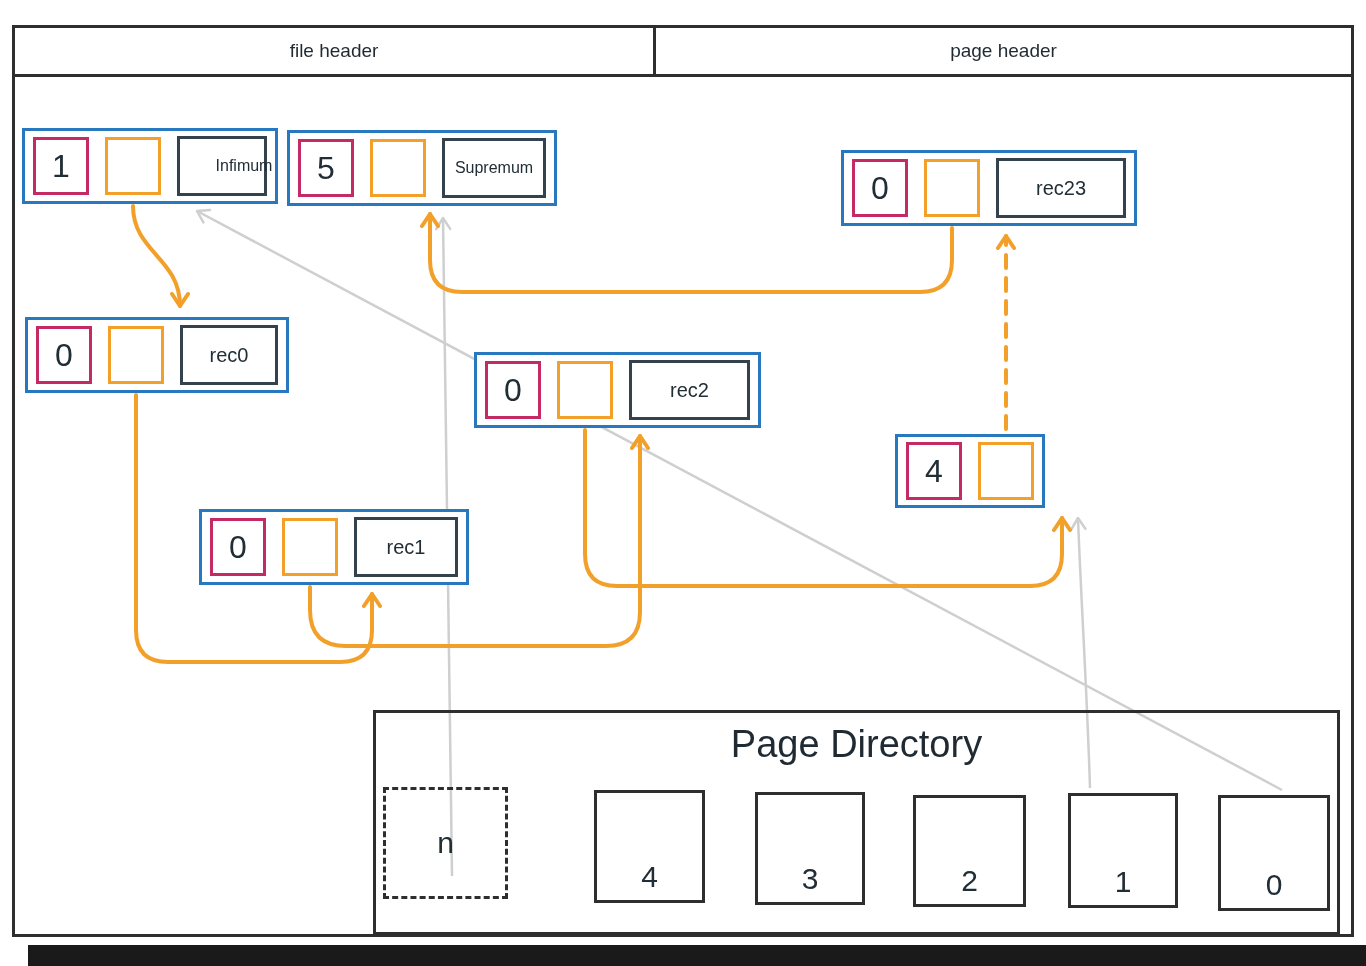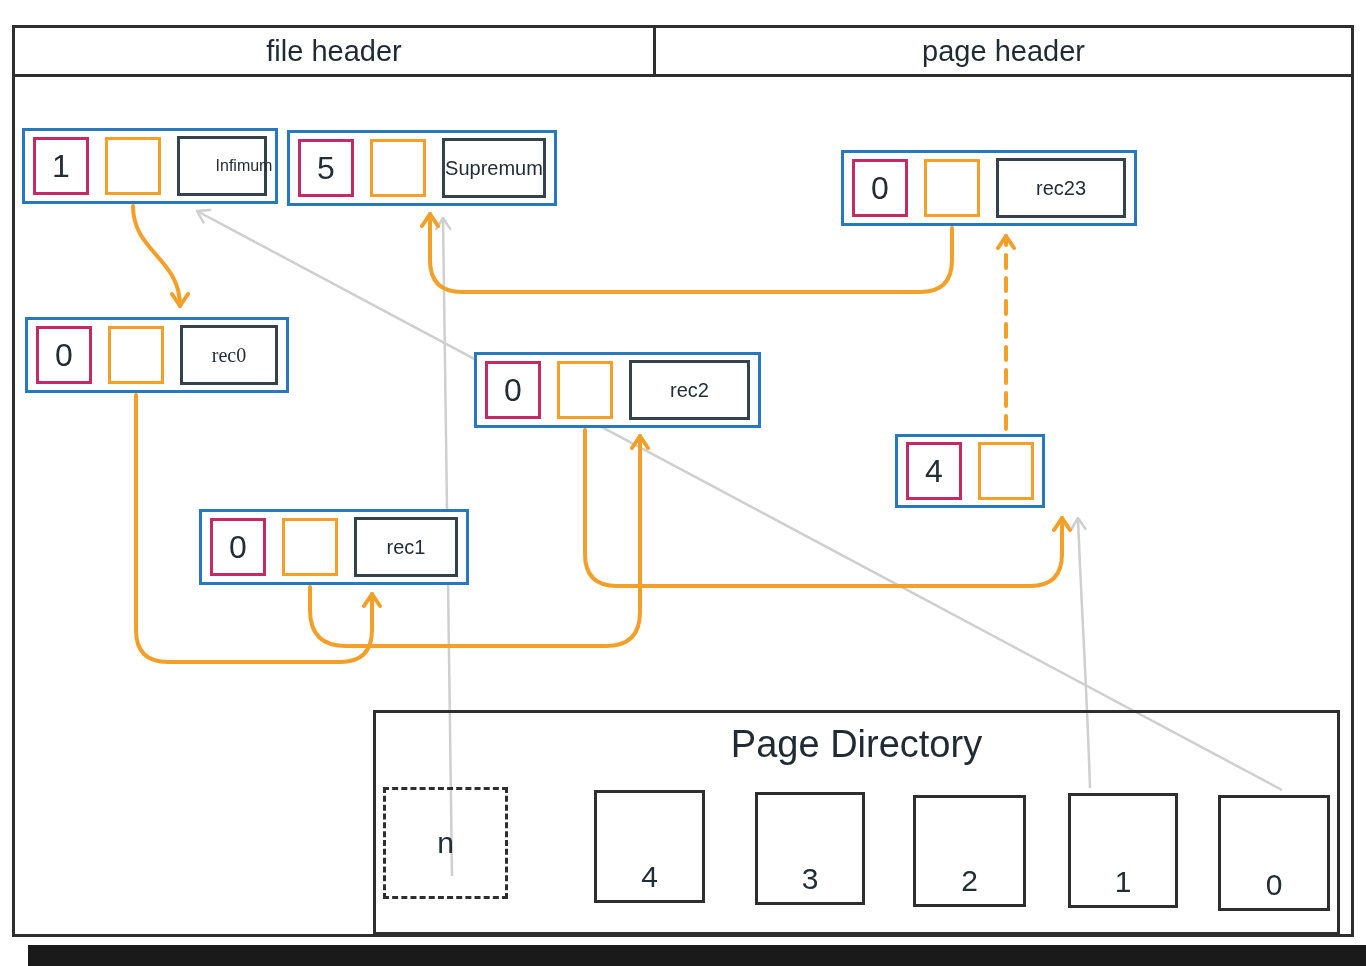--- a/index.html
+++ b/index.html
@@ -11,41 +11,41 @@
   .canvas { position:relative; width:1366px; height:966px; background:#fff; overflow:hidden; }
 
   
   .frame { position:absolute; left:12px; top:25px; width:1342px; height:912px;
            border:3px solid #2e2e2e; z-index:2; background:transparent; pointer-events:none; }
 
   
   .header-row { position:absolute; left:12px; top:25px; width:1342px; height:52px;
                 display:flex; z-index:3; background:#fff; border:3px solid #2e2e2e; }
   .header-cell { display:flex; align-items:center; justify-content:center;
-                 font-size:29px; color:#1f2a33; }
+                 font-size:19px; color:#1f2a33; }
   .header-cell.first { width:641px; border-right:3px solid #2e2e2e; }
   .header-cell.second { flex:1;text-align:center; }
 
   
   .record { position:absolute; display:flex; align-items:center; gap:16px;
             padding:5px 8px; border:3px solid #2878bf; background:#fff; z-index:4; }
   .cell { border:3px solid; display:flex; align-items:center; justify-content:center;
           background:#fff; color:#222e36; }
   .owned   { width:56px; height:58px; border-color:#c42a63; font-size:32px; }
   .pointer { width:56px; height:58px; border-color:#f2a029; }
   .content { height:60px; border-color:#33424c; font-size:20px; }
 
   #record-infimum  { left:22px;  top:128px; }
   #record-infimum  .content { width:90px;  font-size:16px;padding-left:44px; }
   #record-supremum { left:287px; top:130px; }
-  #record-supremum .content { width:104px; font-size:20px; }
+  #record-supremum .content { width:104px; font-size:16px; }
   #record-rec23    { left:841px; top:150px; }
   #record-rec23    .content { width:130px; }
   #record-rec0     { left:25px;  top:317px; }
-  #record-rec0     .content { width:98px;font-family:Liberation Serif, serif; }
+  #record-rec0     .content { width:98px; }
   #record-rec2     { left:474px; top:352px; }
   #record-rec2     .content { width:121px; }
   #record-rec3     { left:895px; top:434px; }
   #record-rec3     .content { width:106px; }
   #record-rec1     { left:199px; top:509px; }
   #record-rec1     .content { width:104px; }
 
   
   .page-directory { position:absolute; left:373px; top:710px; width:967px; height:225px;
                     border:3px solid #2e2e2e; z-index:2; background:transparent; }

